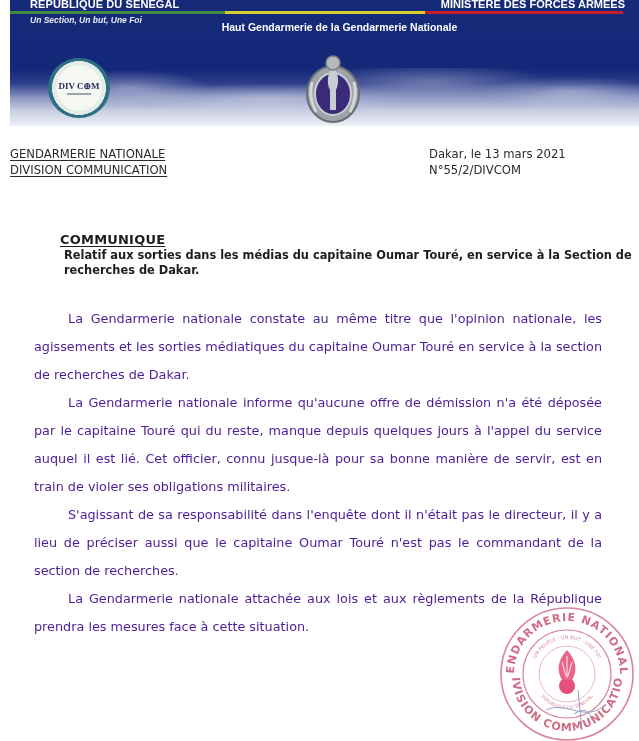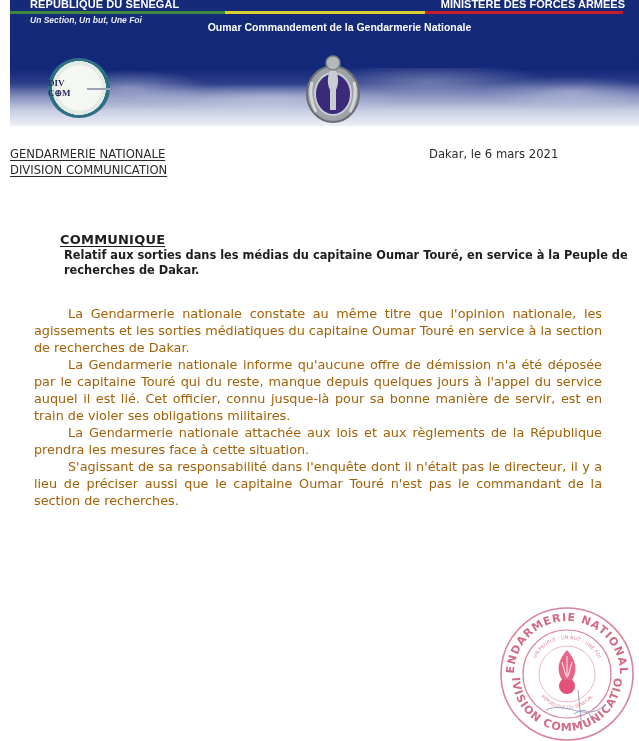--- a/index.html
+++ b/index.html
@@ -37,21 +37,21 @@
       font-weight: bold; font-size: 11px; color: #ffffff;
     }
     .hq {
       position: absolute; left: 0; width: 100%; top: 20px; text-align: center;
       font-family: "Liberation Sans", sans-serif; font-weight: bold; font-size: 10.5px; color: #ffffff;
       line-height: 14px; padding-left: 30px; box-sizing: border-box;
     }
     .divcom-logo {
       position: absolute; left: 38px; top: 58px; width: 62px; height: 60px; border-radius: 50%;
       background: radial-gradient(circle, #f4f7f2 0 52%, #e3ebe6 53% 62%, #2e6f84 63% 100%);
-      display: flex; align-items: center; justify-content: center; flex-direction: row;
+      display: flex; align-items: center; justify-content: center; flex-direction: column;
     }
     .divcom-logo .txt { font-family: "Liberation Serif", serif; font-weight: bold; font-size: 9px; color: #2a2f5e; }
     .divcom-logo .sub { width: 24px; height: 2px; background: #9aa4b3; margin-top: 2px; }
     .emblem {
       position: absolute; left: 294px; top: 52px; width: 58px; height: 72px;
     }
     .doc-header-left {
       position: absolute; left: 10px; top: 147px; font-family: "DejaVu Sans", sans-serif;
       font-size: 11.6px; line-height: 15.5px; color: #2a2a2a;
     }
@@ -64,71 +64,72 @@
     }
     .title {
       font-weight: bold; font-size: 13px; text-decoration: underline; text-underline-offset: 2px;
       letter-spacing: 0.2px; color: #1e1e1e; line-height: 16px;
     }
     .subtitle {
       font-weight: bold; font-size: 11.4px; line-height: 15px; color: #1e1e1e; padding: 0 4px;
     }
     .body {
       position: absolute; left: 34px; width: 568px; top: 305px;
-      font-size: 12.8px; line-height: 17px; color: #a16207; text-align: justify;
+      font-size: 12.8px; line-height: 28px; color: #4c1d95; text-align: justify;
     }
     .body p { margin: 0; text-indent: 34px; }
     .stamp { position: absolute; left: 496px; top: 604px; width: 142px; height: 137px; }
   </style>
 </head>
 <body>
 
 <div class="banner">
   <div class="mist"></div>
   <div class="tricolor tri-green"></div>
   <div class="tricolor tri-yellow"></div>
   <div class="tricolor tri-red"></div>
   <div class="rep-title">REPUBLIQUE DU SENEGAL</div>
   <div class="rep-motto">Un Section, Un but, Une Foi</div>
   <div class="ministry">MINISTERE DES FORCES ARMEES</div>
   <div class="hq">
-    <div>Oumar Commandement de la Gendarmerie Nationale</div>
+    <div>Haut Gendarmerie de la Gendarmerie Nationale</div>
   </div>
   <div class="divcom-logo">
     <span class="txt">DIV C⊕M</span>
     <span class="sub"></span>
   </div>
   <svg class="emblem" viewBox="0 0 58 72">
     <ellipse cx="29" cy="42" rx="26" ry="28" fill="#9ea3a8" stroke="#6a6f75" stroke-width="2"></ellipse>
     <ellipse cx="29" cy="42" rx="18" ry="21" fill="#3b2a7a" stroke="#c9ccd0" stroke-width="2"></ellipse>
     <path d="M29 14 C24 20 22 30 26 38 L26 58 L32 58 L32 38 C36 30 34 20 29 14 Z" fill="#c9ccd0"></path>
     <circle cx="29" cy="11" r="7" fill="#b5b9be" stroke="#7a7e84" stroke-width="1.5"></circle>
     <path d="M8 30 Q4 44 12 60 M50 30 Q54 44 46 60" stroke="#d4d7da" stroke-width="3" fill="none"></path>
   </svg>
 </div>
 
 <div class="doc-header-left">
   <div>GENDARMERIE NATIONALE</div>
   <div>DIVISION COMMUNICATION</div>
 </div>
 
 <div class="doc-header-right">
-  <div>Dakar, le 6 mars 2021</div>
+  <div>Dakar, le 13 mars 2021</div>
+  <div>N°55/2/DIVCOM</div>
 </div>
 
 <div class="title-block">
   <div class="title">COMMUNIQUE</div>
-  <div class="subtitle">Relatif aux sorties dans les médias du capitaine Oumar Touré, en service à la Peuple de recherches de Dakar.</div>
+  <div class="subtitle">Relatif aux sorties dans les médias du capitaine Oumar Touré, en service à la Section de recherches de Dakar.</div>
 </div>
 
 <div class="body">
   <p>La Gendarmerie nationale constate au même titre que l'opinion nationale, les agissements et les sorties médiatiques du capitaine Oumar Touré en service à la section de recherches de Dakar.</p>
   <p>La Gendarmerie nationale informe qu'aucune offre de démission n'a été déposée par le capitaine Touré qui du reste, manque depuis quelques jours à l'appel du service auquel il est lié. Cet officier, connu jusque-là pour sa bonne manière de servir, est en train de violer ses obligations militaires.</p>
+  <p>S'agissant de sa responsabilité dans l'enquête dont il n'était pas le directeur, il y a lieu de préciser aussi que le capitaine Oumar Touré n'est pas le commandant de la section de recherches.</p>
   <p>La Gendarmerie nationale attachée aux lois et aux règlements de la République prendra les mesures face à cette situation.</p>
-  <p>S'agissant de sa responsabilité dans l'enquête dont il n'était pas le directeur, il y a lieu de préciser aussi que le capitaine Oumar Touré n'est pas le commandant de la section de recherches.</p>
 </div>
 
 <svg class="stamp" viewBox="0 0 142 137">
   <defs>
     <path id="arcTop" d="M 18 70 A 53 53 0 0 1 124 70"></path>
     <path id="arcBot" d="M 16 72 A 55 55 0 0 0 126 72"></path>
     <path id="arcInTop" d="M 36 70 A 35 35 0 0 1 106 70"></path>
     <path id="arcInBot" d="M 38 72 A 33 33 0 0 0 104 72"></path>
   </defs>
   <circle cx="71" cy="70" r="66" fill="none" stroke="#d9849a" stroke-width="1.6"></circle>

